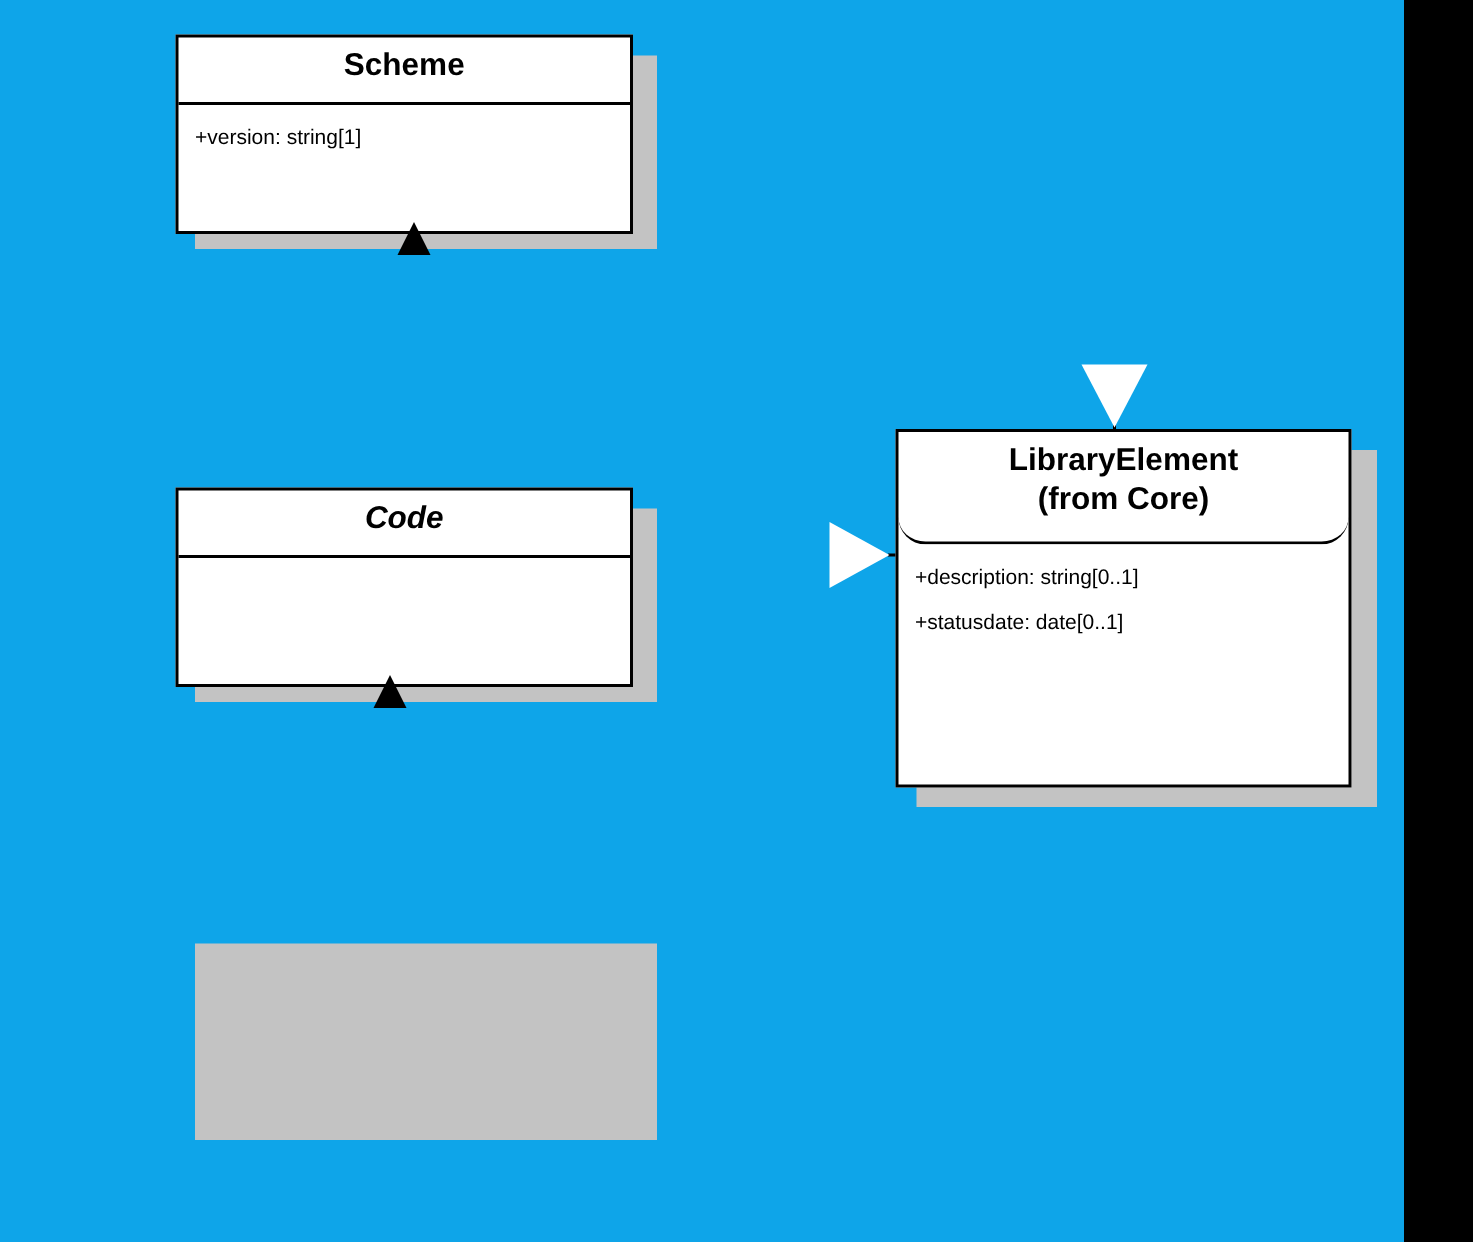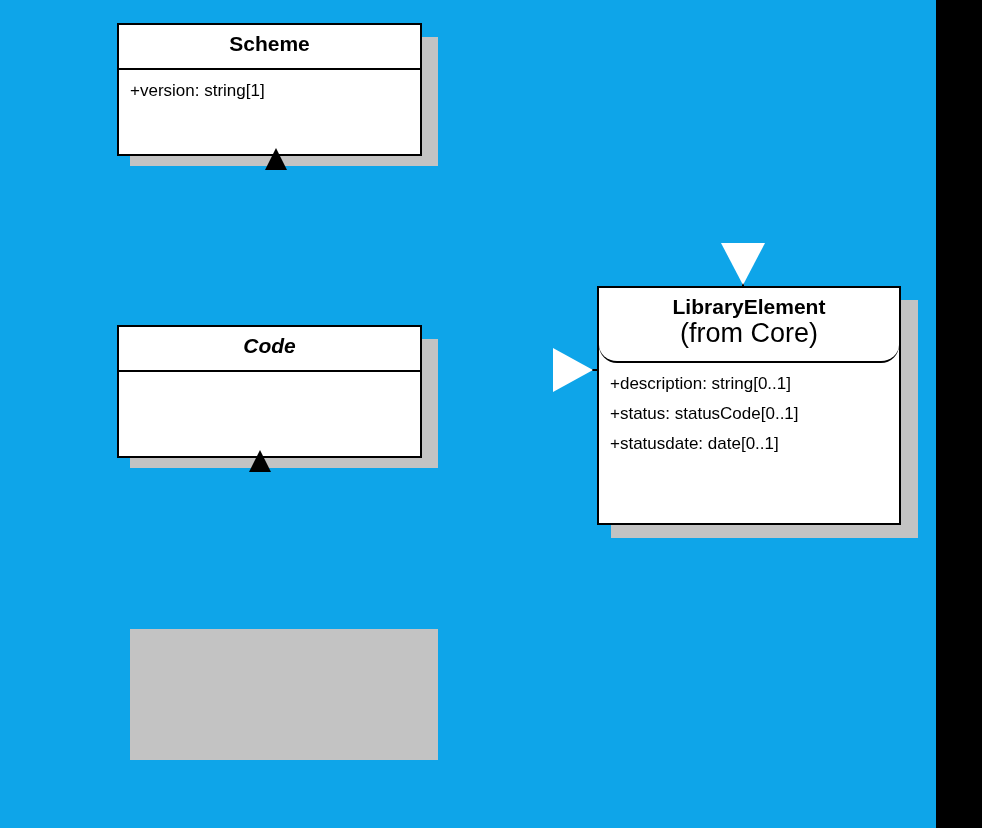--- a/index.html
+++ b/index.html
@@ -39,32 +39,32 @@
     padding: 6px 8px 7px 8px;
     border-bottom: 2px solid #000000;
   }
   .uml-name {
     font-weight: bold;
     font-size: 21px;
     line-height: 26px;
     white-space: nowrap;
   }
   .uml-stereotype {
-    font-weight: normal;
-    font-size: 27px;
+    font-weight: bold;
+    font-size: 21px;
     line-height: 26px;
     white-space: nowrap;
   }
   .uml-attrs {
     box-sizing: border-box;
     padding: 6px 0 6px 11px;
     color: #000000;
   }
   .uml-attr {
-    font-size: 17px;
+    font-size: 14px;
     line-height: 30px;
     white-space: nowrap;
   }
 
   
   .edge-line {
     position: absolute;
     background: #000000;
     z-index: 2;
   }
@@ -133,21 +133,20 @@
   <div class="uml-shadow" style="left:130px; top:629px; width:308px; height:131px;"></div>
 
   <div class="uml-shadow" style="left:611px; top:300px; width:307px; height:238px;"></div>
   <div class="uml-class" style="left:597px; top:286px; width:304px; height:239px;">
     <div class="uml-header" style="height:75px;border-radius:18px;">
       <div class="uml-name">LibraryElement</div>
       <div class="uml-stereotype">(from Core)</div>
     </div>
     <div class="uml-attrs">
       <div class="uml-attr">+description: string[0..1]</div>
-      <div class="uml-attr">+status: statusCode[0..1]</div>
       <div class="uml-attr">+statusdate: date[0..1]</div>
     </div>
   </div>
 
   <div class="arrow-hollow-down" style="left:721px; top:243px;"></div>
   <div class="edge-line" style="left:742px; top:283px; width:2px; height:5px;"></div>
 
   <div class="arrow-hollow-right" style="left:553px; top:348px;"></div>
   <div class="edge-line" style="left:592px; top:369px; width:6px; height:2px;"></div>
 

